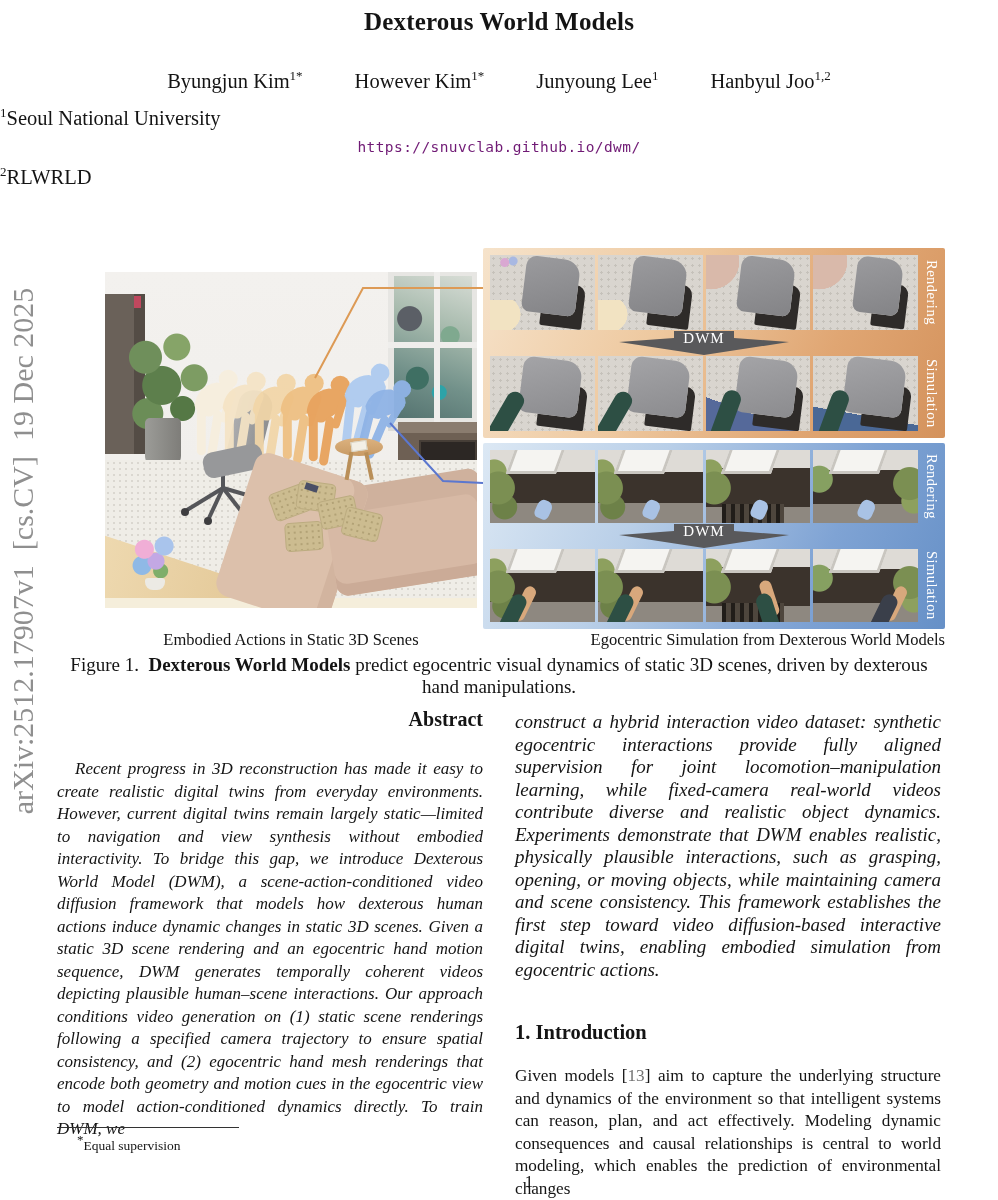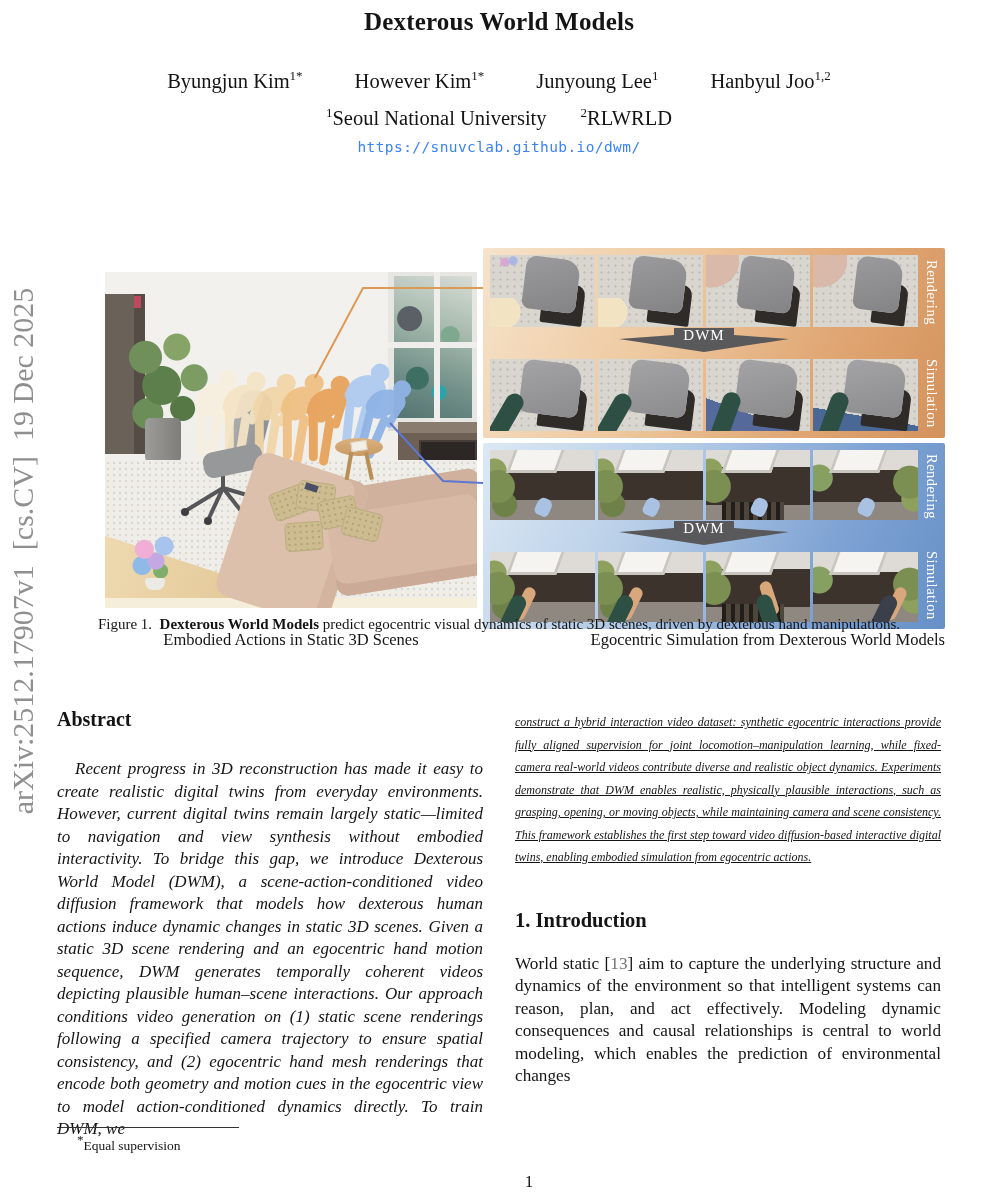--- a/index.html
+++ b/index.html
@@ -6,24 +6,24 @@
   .page{position:relative;width:998px;height:1200px;background:#ffffff;overflow:hidden;
         font-family:"Liberation Serif",serif;color:#141414;}
 
   
   .paper-title{position:absolute;left:0;top:8px;width:100%;text-align:center;
                font-size:25px;font-weight:bold;letter-spacing:.2px;}
   .authors-row{position:absolute;left:0;top:68px;width:100%;display:flex;
                justify-content:center;gap:52px;font-size:20.5px;}
   .author sup,.affil sup,.fn-marker{font-size:13px;}
   .affil-row{position:absolute;left:0;top:105px;width:100%;display:flex;
-             justify-content:center;gap:34px;font-size:20.5px;}
+             gap:34px;font-size:20.5px;flex-direction:column;}
   .proj-url{position:absolute;left:0;top:139px;width:100%;text-align:center;
             font-family:"DejaVu Sans Mono",monospace;font-size:14.5px;
-            color:#3b82f6;text-decoration:none;letter-spacing:.4px;}
+            color:#701a75;text-decoration:none;letter-spacing:.4px;}
 
   
   .watermark{position:absolute;top:902px;left:6px;width:702px;
              transform-origin:top left;transform:rotate(-90deg);
              text-align:center;font-size:30px;color:#8f8f8f;white-space:pre;}
 
   
   .scene{position:absolute;left:105px;top:272px;width:372px;height:336px;overflow:hidden;
          background:linear-gradient(180deg,#f3f1ee 0%,#f1efec 56%,#eeece6 56%);}
   .scene *{position:absolute;}
@@ -90,21 +90,21 @@
 
   
   .panel{position:absolute;border-radius:2px;}
   .panel.orange{left:483px;top:248px;width:462px;height:190px;
     background:linear-gradient(115deg,#f6e3cb 0%,#eec9a0 38%,#e0a673 72%,#d4925c 100%);}
   .panel.blue{left:483px;top:443px;width:462px;height:186px;
     background:linear-gradient(115deg,#dce8f4 0%,#b9cfe8 34%,#7fa3d4 72%,#6690c7 100%);}
   .rows{position:absolute;left:7px;top:7px;right:27px;bottom:7px;display:flex;flex-direction:column;}
   .frame-row{flex:1;display:flex;gap:3px;}
   .frame{flex:1;position:relative;overflow:hidden;}
-  .arrow-band{height:32px;position:relative;flex:none;}
+  .arrow-band{height:26px;position:relative;flex:none;}
   .arrow-band svg{position:absolute;left:50%;top:0;transform:translateX(-50%);}
   .arrow-label{position:absolute;left:50%;top:0;transform:translateX(-50%);
     color:#ffffff;font-size:15px;line-height:16px;letter-spacing:1px;}
   .side-col{position:absolute;right:3px;top:7px;bottom:7px;width:21px;
     display:flex;flex-direction:column;align-items:center;}
   .side-col .vlabel{flex:1;display:flex;align-items:center;justify-content:center;
     writing-mode:vertical-rl;color:#ffffff;font-size:14.5px;letter-spacing:.5px;}
   .side-col .vspacer{height:27px;flex:none;}
 
   
@@ -163,30 +163,30 @@
   .bs:nth-child(3)::after{left:52%;transform:rotate(-18deg);}
   .bs:nth-child(4)::after{left:60%;background:#3a3f4a;}
 
   
   .connectors{position:absolute;left:100px;top:245px;width:850px;height:400px;pointer-events:none;}
 
   
   .subcaps{position:absolute;top:630px;left:0;width:998px;font-size:16.5px;}
   .subcap-left{position:absolute;left:105px;width:372px;text-align:center;}
   .subcap-right{position:absolute;left:483px;width:462px;text-align:right;}
-  .figcaption{position:absolute;left:57px;top:616px;width:884px;text-align:center;font-size:15px;}
+  .figcaption{position:absolute;left:57px;top:654px;width:884px;text-align:center;font-size:19px;}
   .figcaption .b{font-weight:bold;}
 
   
   .col-left{position:absolute;left:57px;top:702px;width:426px;}
   .col-right{position:absolute;left:515px;top:702px;width:426px;}
-  .abs-head{margin:6px 0 0 0;text-align:left;font-size:20px;font-weight:bold;}
+  .abs-head{margin:6px 0 0 0;text-align:right;font-size:20px;font-weight:bold;}
   .abs-text{margin:27px 0 0 0;font-style:italic;font-size:17px;line-height:22.5px;
     text-align:justify;text-indent:18px;}
-  .abs-cont{margin:9px 0 0 0;font-style:italic;font-size:12px;line-height:22.5px;text-align:justify;text-decoration:underline;}
+  .abs-cont{margin:9px 0 0 0;font-style:italic;font-size:19px;line-height:22.5px;text-align:justify;}
   .intro-head{margin:40px 0 0 0;font-size:20.5px;font-weight:bold;}
   .intro-text{margin:21px 0 0 0;font-size:17.2px;line-height:22.6px;text-align:justify;}
   .cite{color:#737373;}
   .footnote{position:absolute;left:57px;top:1127px;width:426px;font-size:13.5px;}
   .footnote .rule{width:182px;height:0;border-top:1px solid #333;margin-bottom:4px;}
   .footnote .fn-body{padding-left:20px;}
   .pageno{position:absolute;left:479px;top:1172px;width:100px;text-align:center;font-size:17px;}
 </style>
 </head>
 <body>
@@ -350,21 +350,21 @@
   </div>
 
   <div class="col-left">
     <h2 class="abs-head">Abstract</h2>
     <p class="abs-text">Recent progress in 3D reconstruction has made it easy to create realistic digital twins from everyday environments. However, current digital twins remain largely static—limited to navigation and view synthesis without embodied interactivity. To bridge this gap, we introduce Dexterous World Model (DWM), a scene-action-conditioned video diffusion framework that models how dexterous human actions induce dynamic changes in static 3D scenes.  Given a static 3D scene rendering and an egocentric hand motion sequence, DWM generates temporally coherent videos depicting plausible human–scene interactions.  Our approach conditions video generation on (1) static scene renderings following a specified camera trajectory to ensure spatial consistency, and (2) egocentric hand mesh renderings that encode both geometry and motion cues in the egocentric view to model action-conditioned dynamics directly.  To train DWM, we</p>
   </div>
 
   <div class="col-right">
     <p class="abs-cont">construct a hybrid interaction video dataset: synthetic egocentric interactions provide fully aligned supervision for joint locomotion–manipulation learning, while fixed-camera real-world videos contribute diverse and realistic object dynamics. Experiments demonstrate that DWM enables realistic, physically plausible interactions, such as grasping, opening, or moving objects, while maintaining camera and scene consistency. This framework establishes the first step toward video diffusion-based interactive digital twins, enabling embodied simulation from egocentric actions.</p>
     <h2 class="intro-head">1. Introduction</h2>
-    <p class="intro-text"><span>World static [</span><span class="cite">13</span><span>] aim to capture the underlying structure and dynamics of the environment so that intelligent systems can reason, plan, and act effectively. Modeling dynamic consequences and causal relationships is central to world modeling, which enables the prediction of environmental changes</span></p>
+    <p class="intro-text"><span>Given models [</span><span class="cite">13</span><span>] aim to capture the underlying structure and dynamics of the environment so that intelligent systems can reason, plan, and act effectively. Modeling dynamic consequences and causal relationships is central to world modeling, which enables the prediction of environmental changes</span></p>
   </div>
 
   <div class="footnote">
     <div class="rule"></div>
     <div class="fn-body"><sup class="fn-marker">*</sup><span>Equal supervision</span></div>
   </div>
 
   <div class="pageno">1</div>
 
 </div>

